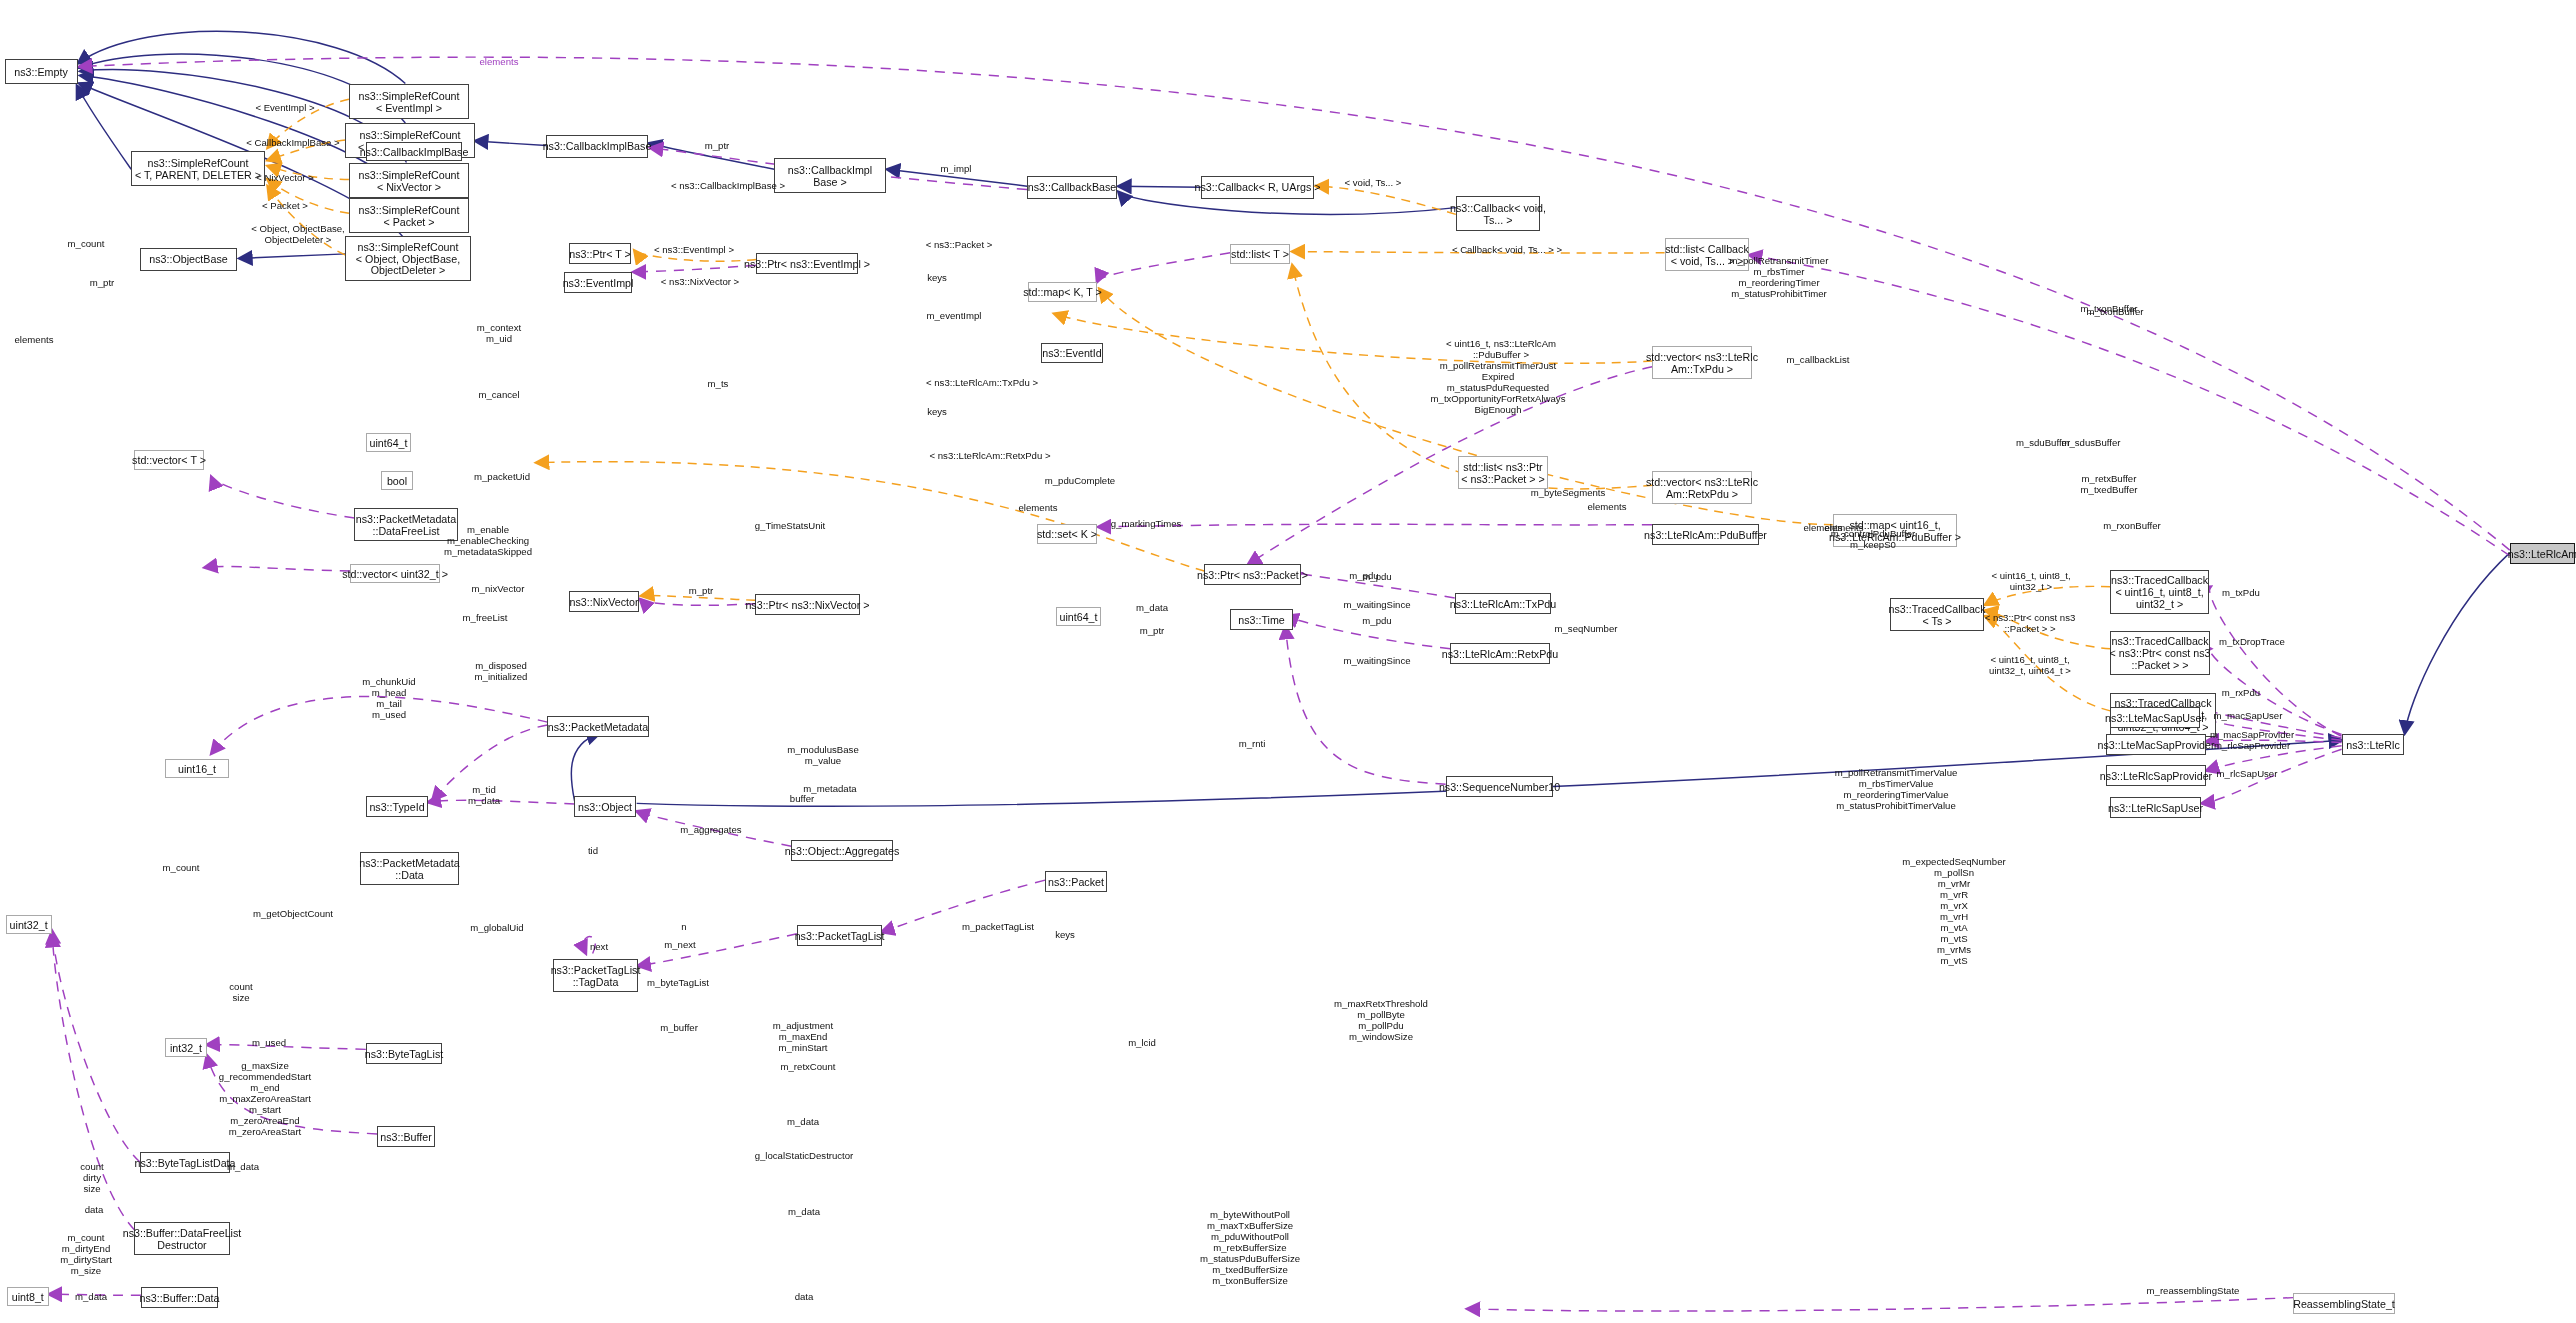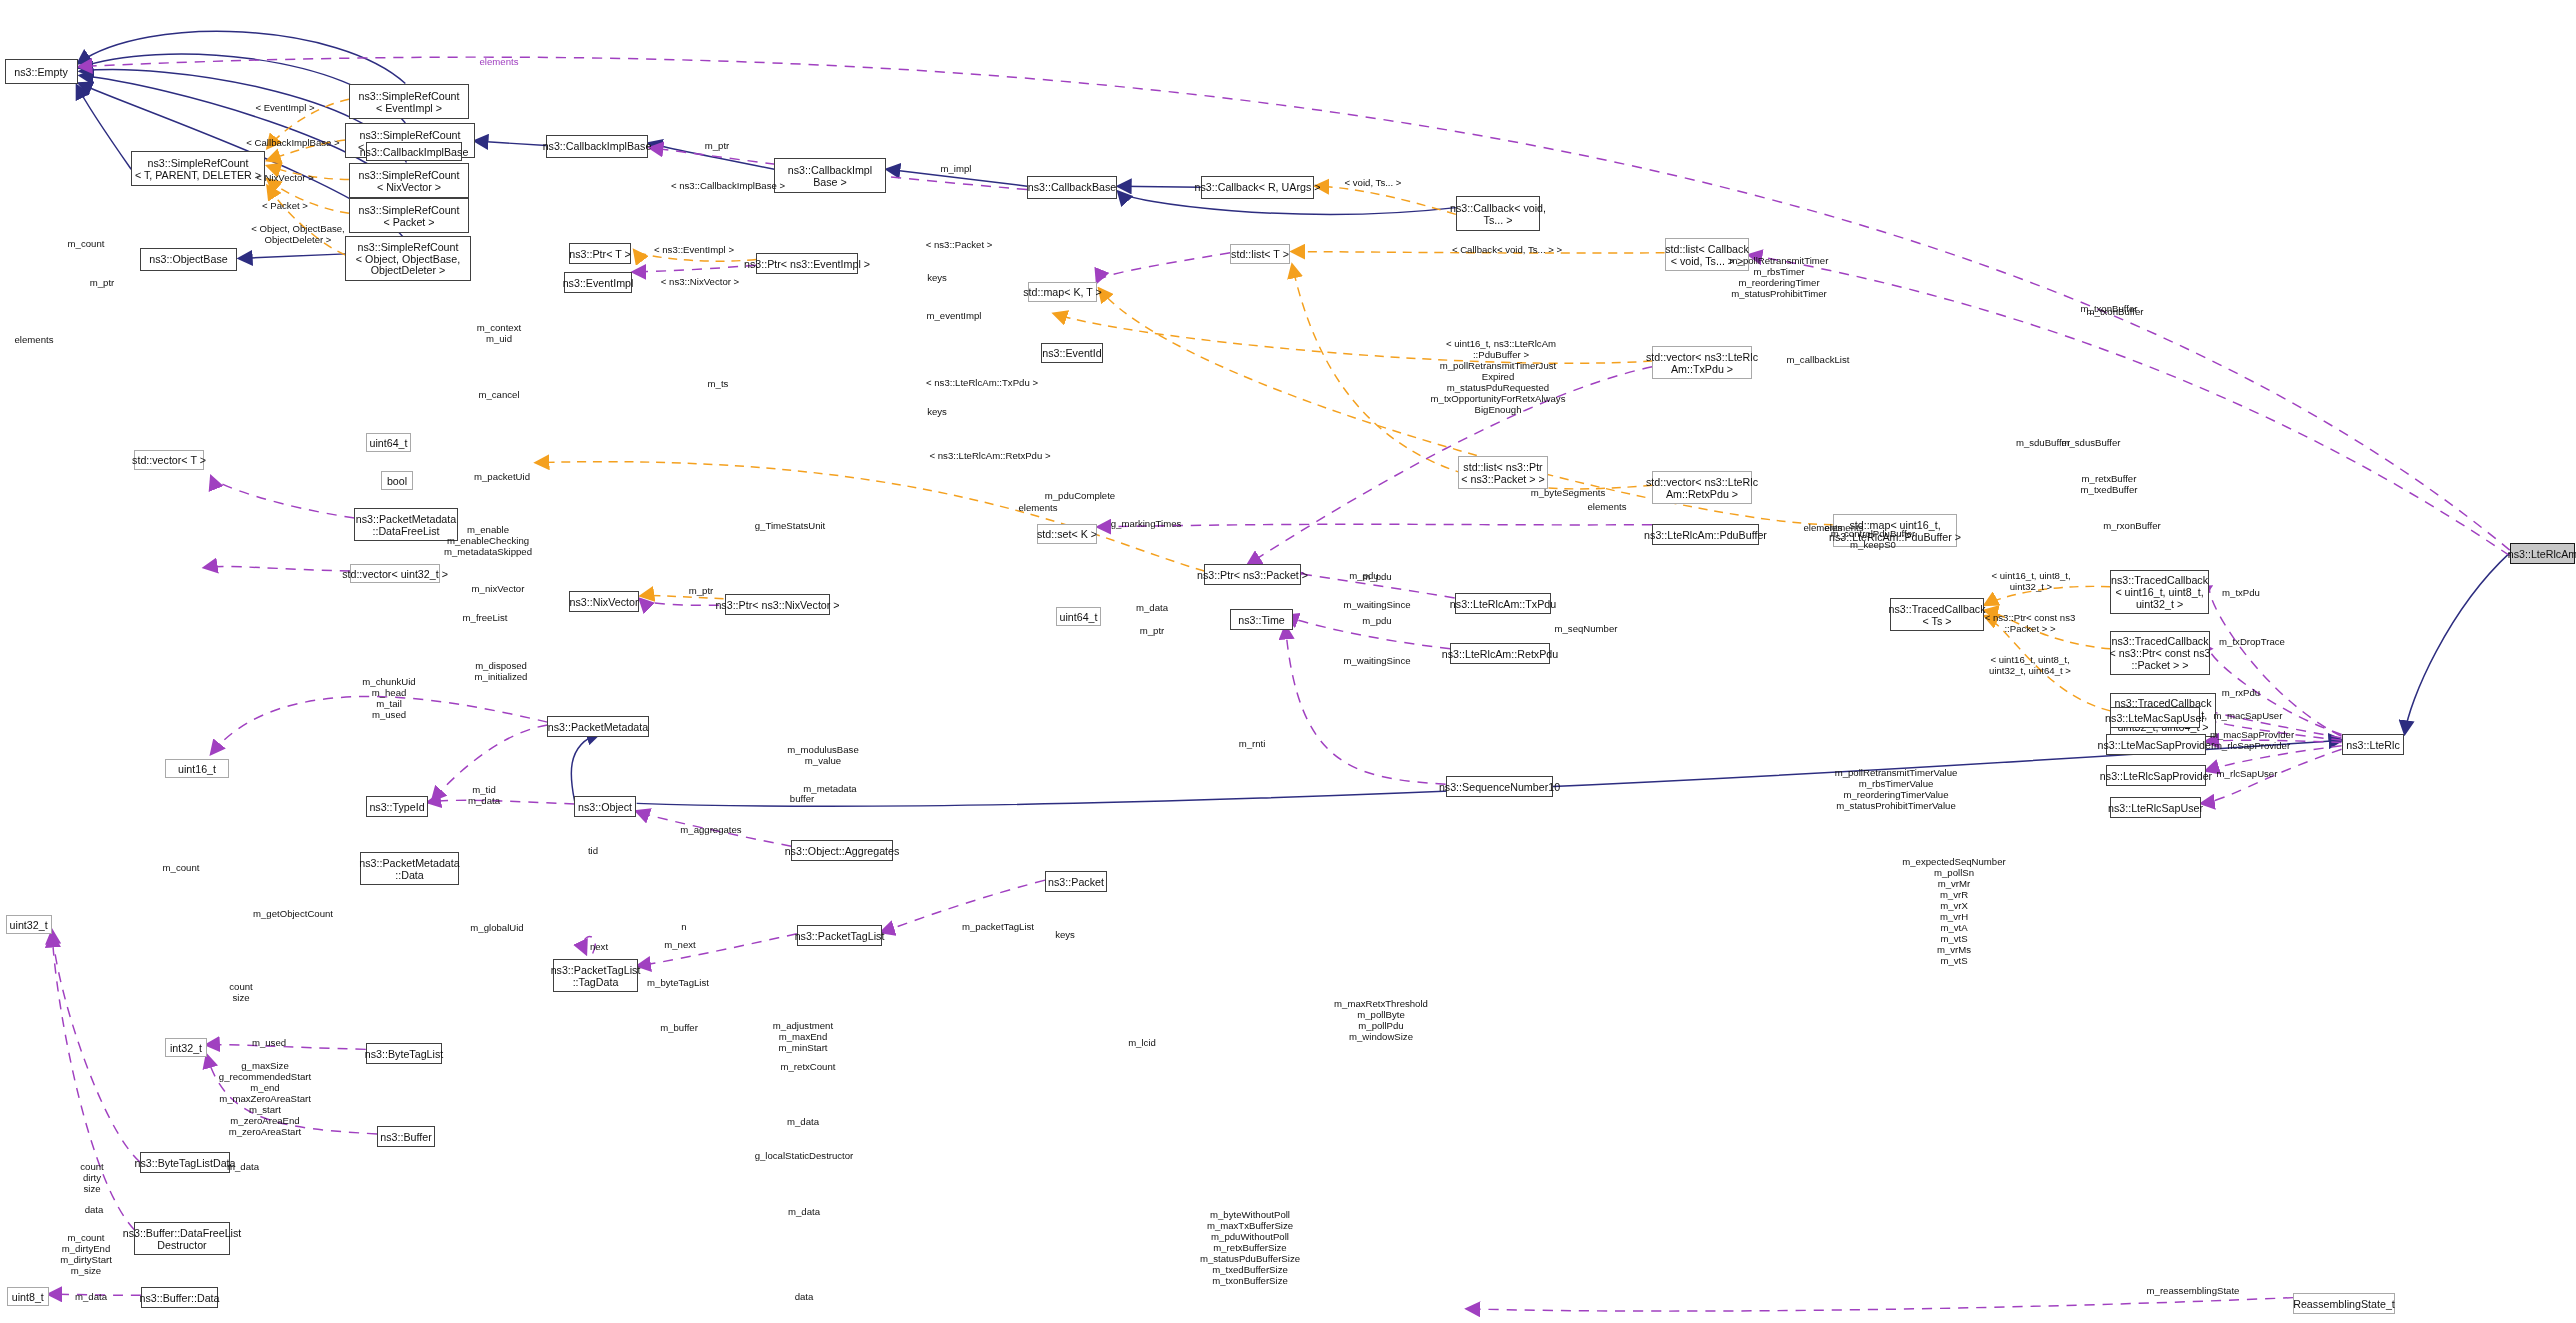--- a/index.html
+++ b/index.html
@@ -162,21 +162,21 @@
     <div class="node" style="left: 564px; top: 272px; width: 68px; height: 21.4px;">ns3::EventImpl</div>
     <div class="node" style="left: 756px; top: 253px; width: 102px; height: 21.4px;">ns3::Ptr&lt; ns3::EventImpl &gt;</div>
     <div class="node" style="left: 1041px; top: 343px; width: 62px; height: 20.3px;">ns3::EventId</div>
     <div class="node plain" style="left: 134px; top: 450px; width: 70px; height: 20.3px;">std::vector&lt; T &gt;</div>
     <div class="node plain" style="left: 366px; top: 433px; width: 45px; height: 19px;">uint64_t</div>
     <div class="node plain" style="left: 381px; top: 471px; width: 32px; height: 19px;">bool</div>
     <div class="node" style="left: 354px; top: 508px; width: 104px; height: 33px;">ns3::PacketMetadata
 ::DataFreeList</div>
     <div class="node plain" style="left: 350px; top: 564px; width: 90px; height: 19px;">std::vector&lt; uint32_t &gt;</div>
     <div class="node" style="left: 569px; top: 591px; width: 70px; height: 21.4px;">ns3::NixVector</div>
-    <div class="node" style="left: 725px; top: 594px; width: 105px; height: 21.4px;">ns3::Ptr&lt; ns3::NixVector &gt;</div>
+    <div class="node" style="left: 755px; top: 594px; width: 105px; height: 21.4px;">ns3::Ptr&lt; ns3::NixVector &gt;</div>
     <div class="node" style="left: 547px; top: 716px; width: 102px; height: 21.4px;">ns3::PacketMetadata</div>
     <div class="node plain" style="left: 165px; top: 759px; width: 64px; height: 19px;">uint16_t</div>
     <div class="node" style="left: 366px; top: 796px; width: 62px; height: 21.4px;">ns3::TypeId</div>
     <div class="node" style="left: 574px; top: 796px; width: 62px; height: 21.4px;">ns3::Object</div>
     <div class="node" style="left: 791px; top: 840px; width: 102px; height: 21.4px;">ns3::Object::Aggregates</div>
     <div class="node" style="left: 360px; top: 852px; width: 99px; height: 33px;">ns3::PacketMetadata
 ::Data</div>
     <div class="node plain" style="left: 5.6px; top: 915px; width: 46px; height: 19px;">uint32_t</div>
     <div class="node" style="left: 1045px; top: 871px; width: 62px; height: 21.4px;">ns3::Packet</div>
     <div class="node" style="left: 797px; top: 925px; width: 85px; height: 21.4px;">ns3::PacketTagList</div>
@@ -356,21 +356,21 @@
     <div class="edgelabel" style="left: 2193px; top: 1291px; color: rgb(17, 17, 17);">m_reassemblingState</div>
     <div class="edgelabel" style="left: 1377px; top: 577px; color: rgb(17, 17, 17);">m_pdu</div>
     <div class="edgelabel" style="left: 1377px; top: 605px; color: rgb(17, 17, 17);">m_waitingSince</div>
     <div class="edgelabel" style="left: 1377px; top: 621px; color: rgb(17, 17, 17);">m_pdu</div>
     <div class="edgelabel" style="left: 1377px; top: 661px; color: rgb(17, 17, 17);">m_waitingSince</div>
     <div class="edgelabel" style="left: 1586px; top: 629px; color: rgb(17, 17, 17);">m_seqNumber</div>
     <div class="edgelabel" style="left: 1252px; top: 744px; color: rgb(17, 17, 17);">m_rnti</div>
     <div class="edgelabel" style="left: 1152px; top: 608px; color: rgb(17, 17, 17);">m_data</div>
     <div class="edgelabel" style="left: 1152px; top: 631px; color: rgb(17, 17, 17);">m_ptr</div>
     <div class="edgelabel" style="left: 1146px; top: 524px; color: rgb(17, 17, 17);">g_markingTimes</div>
-    <div class="edgelabel" style="left: 1068px; top: 496px; color: rgb(17, 17, 17); padding-left: 24px;">m_pduComplete</div>
+    <div class="edgelabel" style="left: 1068px; top: 481px; color: rgb(17, 17, 17); padding-left: 24px;">m_pduComplete</div>
     <div class="edgelabel" style="left: 790px; top: 526px; color: rgb(17, 17, 17);">g_TimeStatsUnit</div>
     <div class="edgelabel" style="left: 1568px; top: 493px; color: rgb(17, 17, 17);">m_byteSegments</div>
     <div class="edgelabel" style="left: 2030px; top: 623px; color: rgb(17, 17, 17);">&lt; ns3::Ptr&lt; const ns3
 ::Packet &gt; &gt;</div>
     <div class="edgelabel" style="left: 2031px; top: 581px; color: rgb(17, 17, 17);">&lt; uint16_t, uint8_t,
 uint32_t &gt;</div>
     <div class="edgelabel" style="left: 2030px; top: 665px; color: rgb(17, 17, 17);">&lt; uint16_t, uint8_t,
 uint32_t, uint64_t &gt;</div>
     <div class="edgelabel" style="left: 2241px; top: 593px; color: rgb(17, 17, 17);">m_txPdu</div>
     <div class="edgelabel" style="left: 2252px; top: 642px; color: rgb(17, 17, 17);">m_txDropTrace</div>

